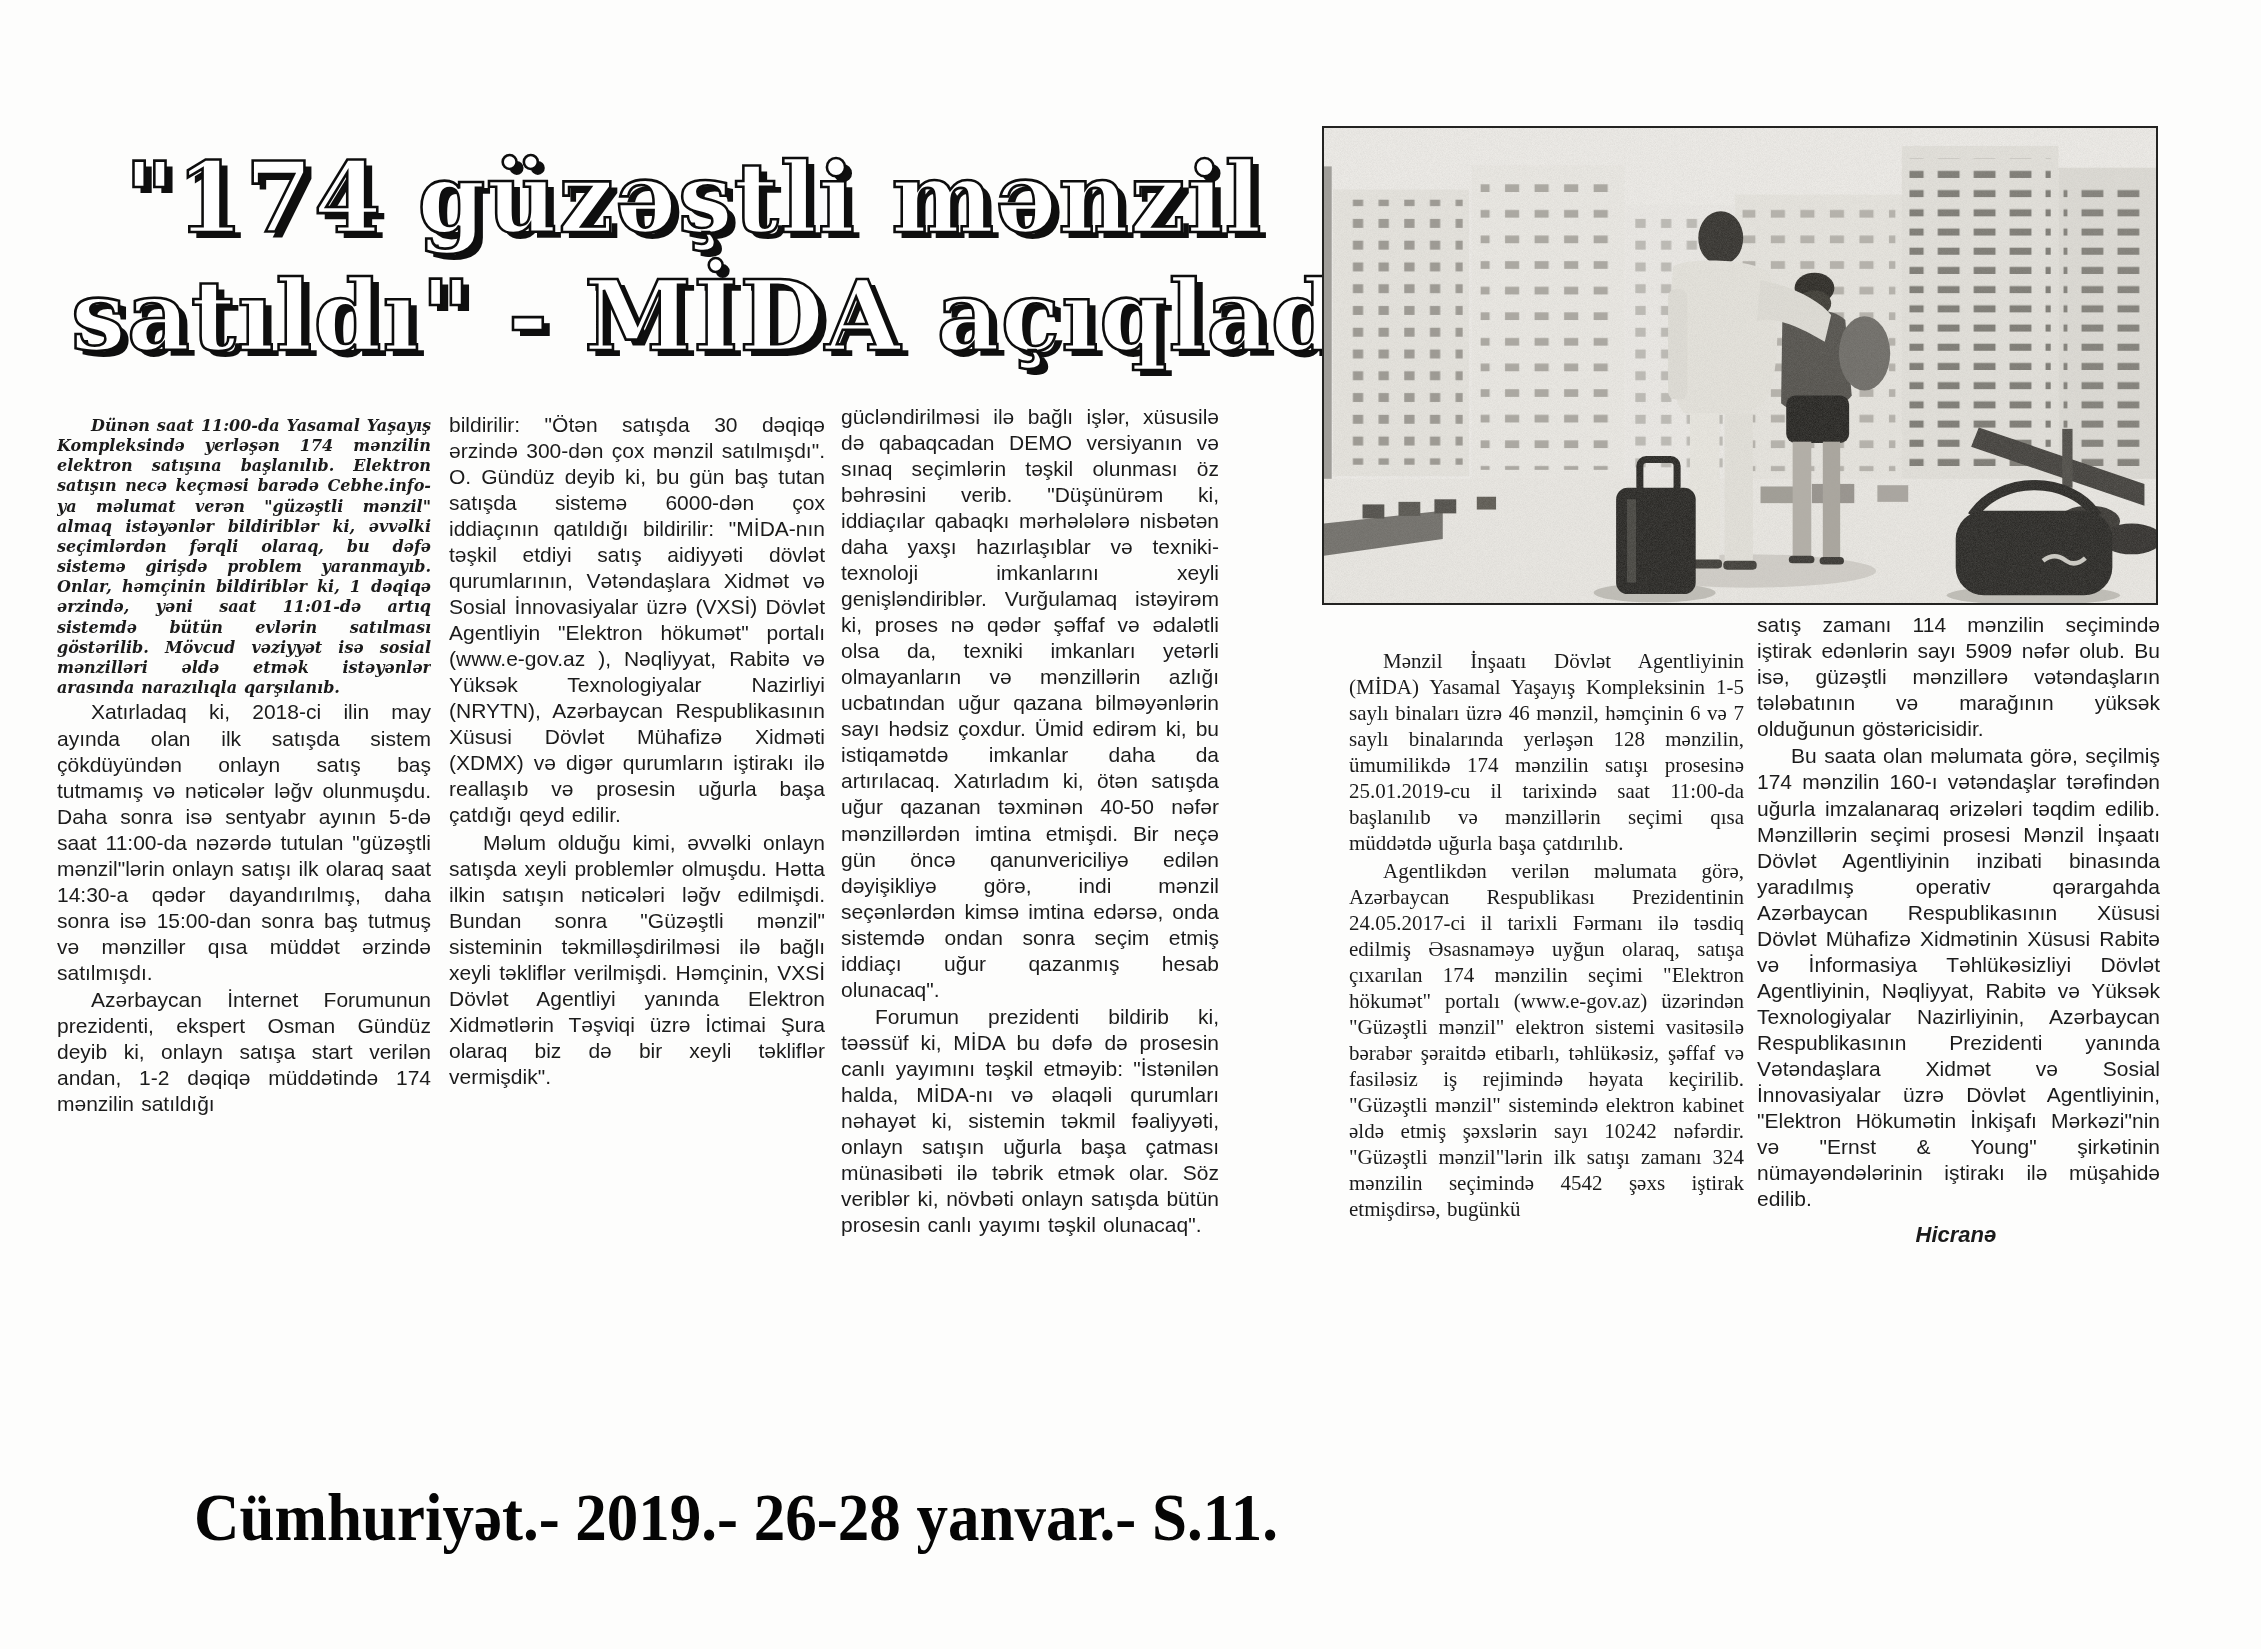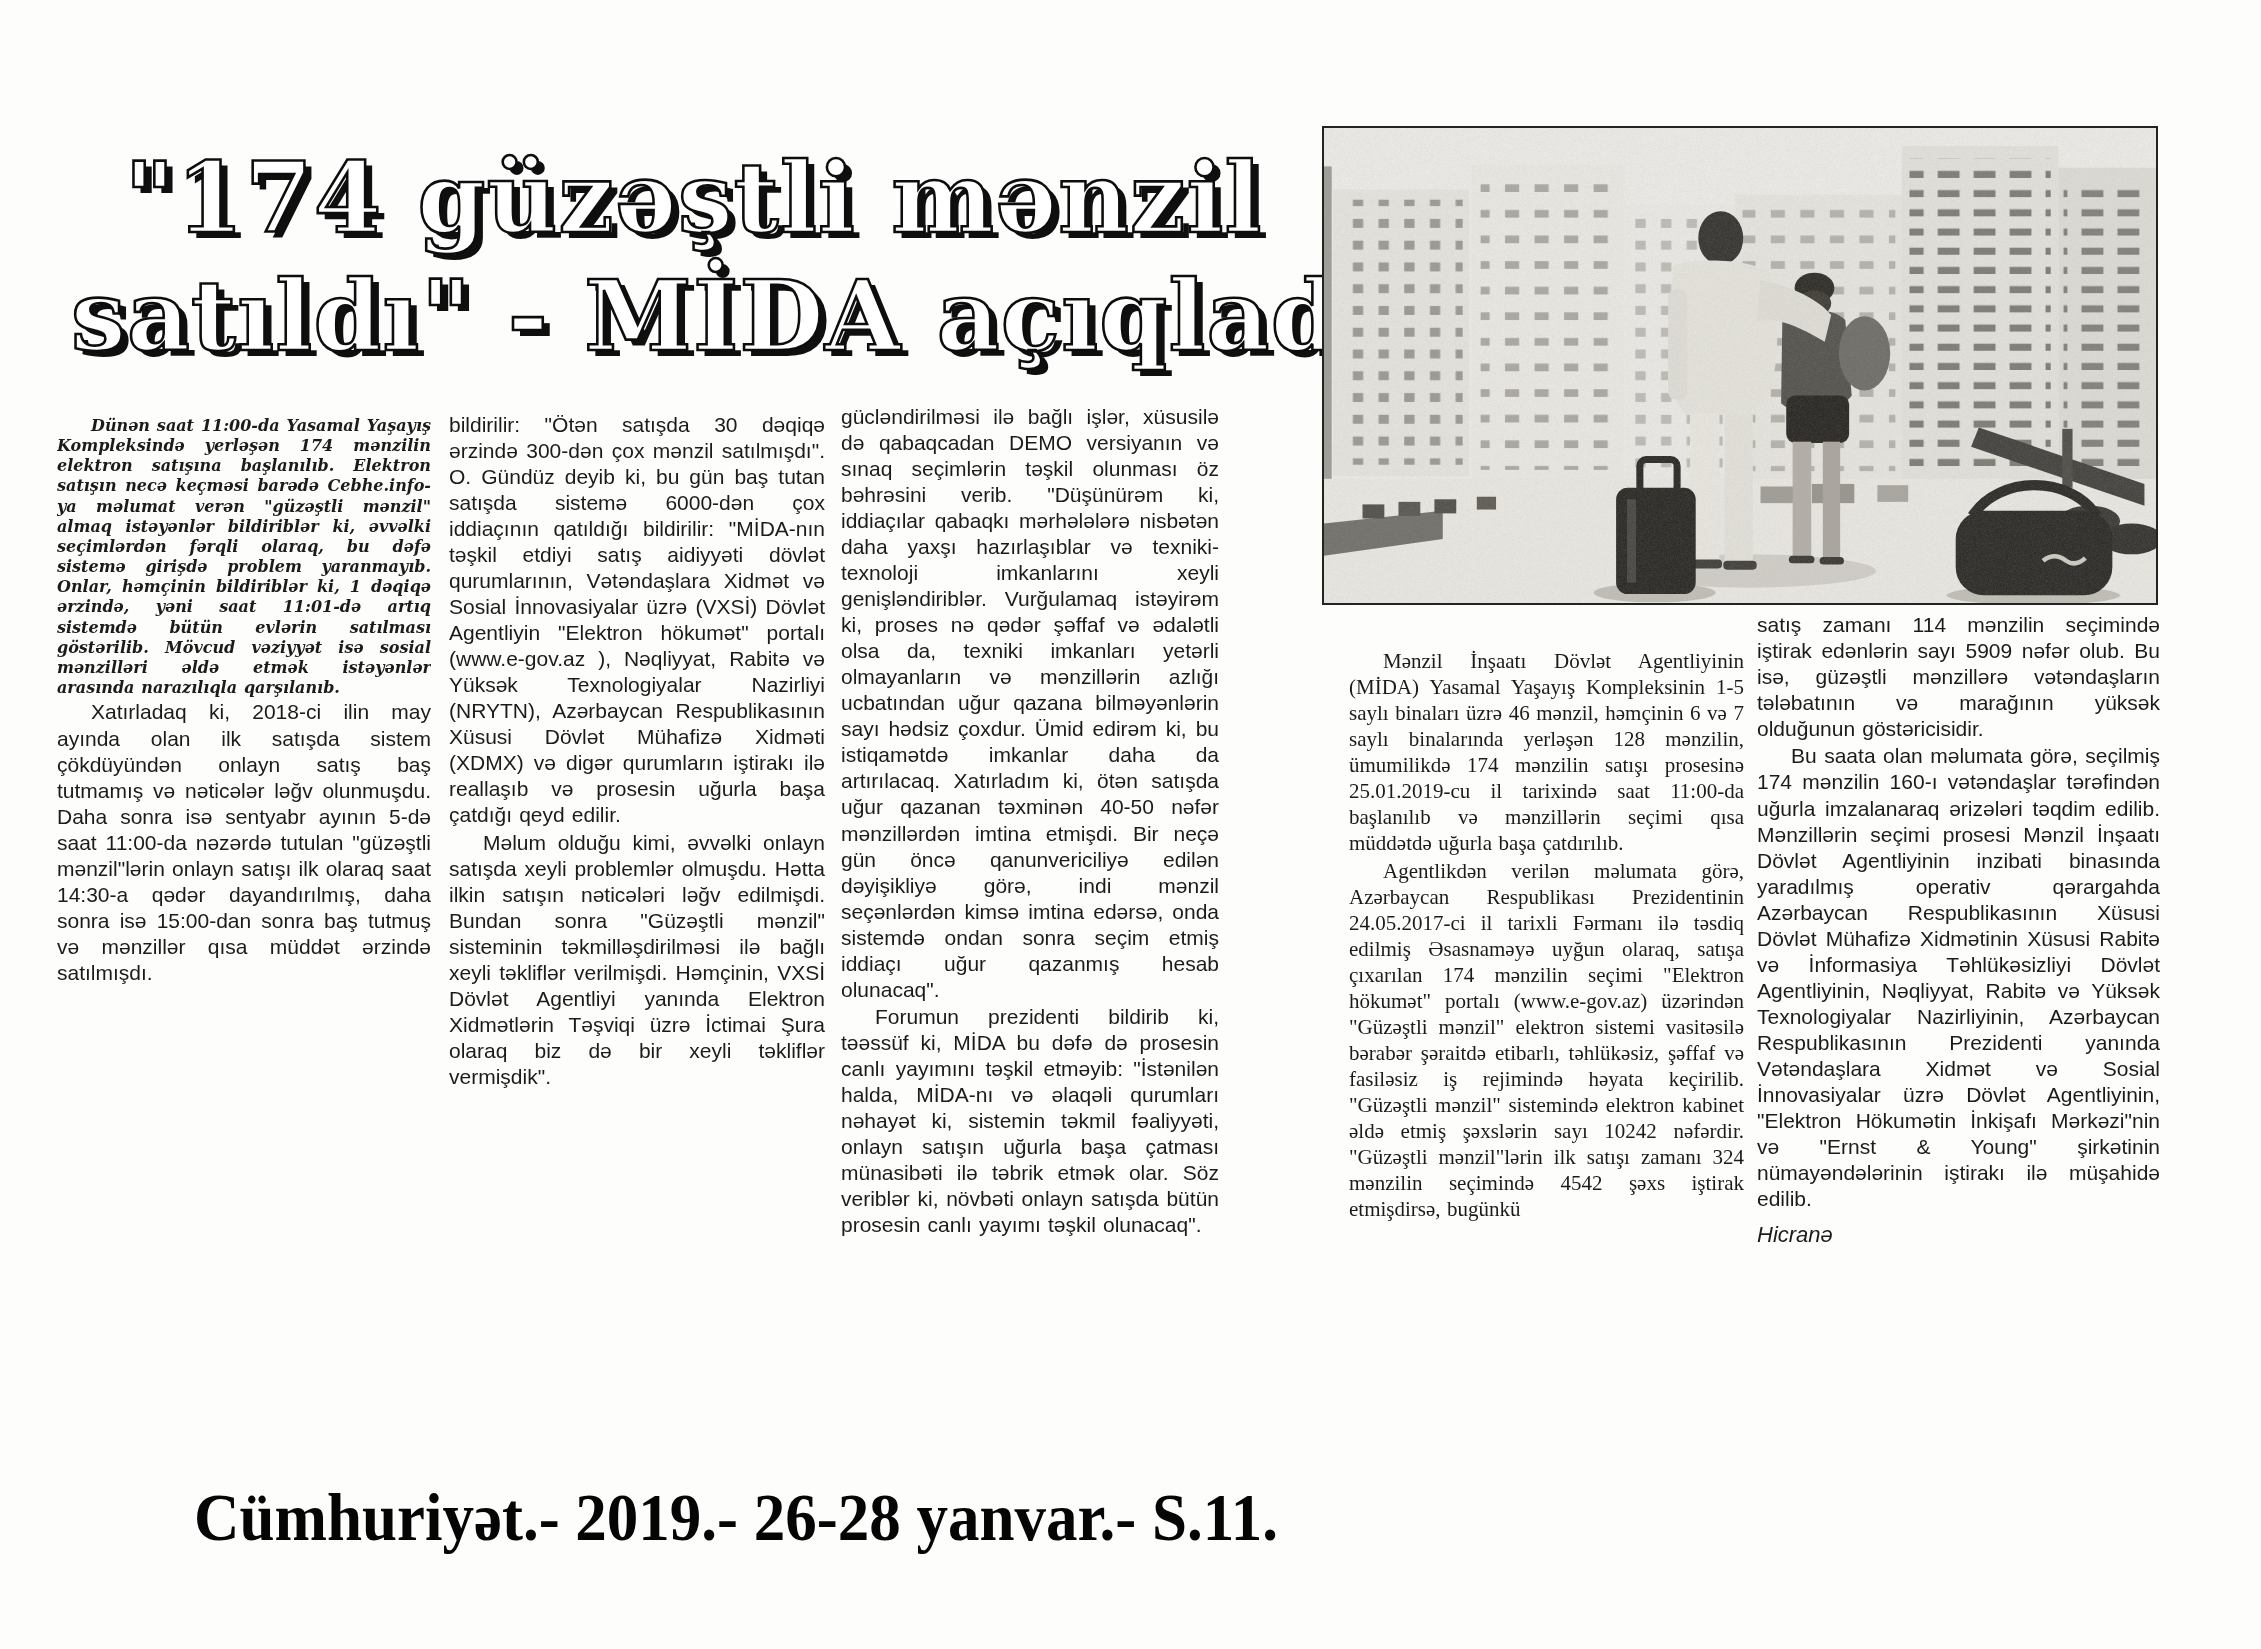--- a/index.html
+++ b/index.html
@@ -51,22 +51,22 @@
     font-weight:bold;
     font-size:16px;
     line-height:1.26;
   }
   #col1{left:57px; top:416px; width:374px; height:991px;}
   #col2{left:449px; top:412px; width:376px; height:997px;}
   #col3{left:841px;top:397px; width:378px; height:1013px;margin-top:7px;}
   #col4{left:1349px;top:648px; width:395px; height:800px;font-family:Liberation Serif, serif;}
   #col5{left:1757px;top:612px; width:403px; height:800px;}
   .byline{
-    text-align:left;
-    font-weight:normal;
+    text-align:center;
+    font-weight:bold;
     font-style:italic;
     font-size:22px;
     margin-top:9px;
     padding-right:5.2px;
   }
   
   .citation{
     position:absolute;left:194px;top:1479px;width:1549px;
     font-family:"Liberation Serif","DejaVu Serif",serif;
     font-weight:bold;
@@ -180,20 +180,21 @@
         <path d="M1120,676 q18,-14 36,0 q14,10 30,-4" fill="none" stroke="#cfcdc6" stroke-width="7"></path>
       </g>
 
       <rect x="0" y="0" width="1296" height="742" filter="url(#grain)" opacity="0.5"></rect>
     </svg>
   </div>
 
   <div class="col" id="col1">
     <p class="lead indent">Dünən saat 11:00-da Yasamal Yaşayış Kompleksində yerləşən 174 mənzilin elektron satışına başlanılıb. Elektron satışın necə keçməsi barədə Cebhe.info-ya məlumat verən "güzəştli mənzil" almaq istəyənlər bildiriblər ki, əvvəlki seçimlərdən fərqli olaraq, bu dəfə sistemə girişdə problem yaranmayıb. Onlar, həmçinin bildiriblər ki, 1 dəqiqə ərzində, yəni saat 11:01-də artıq sistemdə bütün evlərin satılması göstərilib. Mövcud vəziyyət isə sosial mənzilləri əldə etmək istəyənlər arasında narazılıqla qarşılanıb.</p>
     <p class="indent">Xatırladaq ki, 2018-ci ilin may ayında olan ilk satışda sistem çökdüyündən onlayn satış baş tutmamış və nəticələr ləğv olunmuşdu. Daha sonra isə sentyabr ayının 5-də saat 11:00-da nəzərdə tutulan "güzəştli mənzil"lərin onlayn satışı ilk olaraq saat 14:30-a qədər dayandırılmış, daha sonra isə 15:00-dan sonra baş tutmuş və mənzillər qısa müddət ərzində satılmışdı.</p>
+    <p class="indent">Azərbaycan İnternet Forumunun prezidenti, ekspert Osman Gündüz deyib ki, onlayn satışa start verilən andan, 1-2 dəqiqə müddətində 174 mənzilin satıldığı</p>
   </div>
 
   <div class="col" id="col2">
     <p>bildirilir: "Ötən satışda 30 dəqiqə ərzində 300-dən çox mənzil satılmışdı". O. Gündüz deyib ki, bu gün baş tutan satışda sistemə 6000-dən çox iddiaçının qatıldığı bildirilir: "MİDA-nın təşkil etdiyi satış aidiyyəti dövlət qurumlarının, Vətəndaşlara Xidmət və Sosial İnnovasiyalar üzrə (VXSİ) Dövlət Agentliyin "Elektron hökumət" portalı (www.e-gov.az ), Nəqliyyat, Rabitə və Yüksək Texnologiyalar Nazirliyi (NRYTN), Azərbaycan Respublikasının Xüsusi Dövlət Mühafizə Xidməti (XDMX) və digər qurumların iştirakı ilə reallaşıb və prosesin uğurla başa çatdığı qeyd edilir.</p>
     <p class="indent">Məlum olduğu kimi, əvvəlki onlayn satışda xeyli problemlər olmuşdu. Hətta ilkin satışın nəticələri ləğv edilmişdi. Bundan sonra "Güzəştli mənzil" sisteminin təkmilləşdirilməsi ilə bağlı xeyli təkliflər verilmişdi. Həmçinin, VXSİ Dövlət Agentliyi yanında Elektron Xidmətlərin Təşviqi üzrə İctimai Şura olaraq biz də bir xeyli təkliflər vermişdik".</p>
   </div>
 
   <div class="col" id="col3">
     <p>gücləndirilməsi ilə bağlı işlər, xüsusilə də qabaqcadan DEMO versiyanın və sınaq seçimlərin təşkil olunması öz bəhrəsini verib. "Düşünürəm ki, iddiaçılar qabaqkı mərhələlərə nisbətən daha yaxşı hazırlaşıblar və texniki-texnoloji imkanlarını xeyli genişləndiriblər. Vurğulamaq istəyirəm ki, proses nə qədər şəffaf və ədalətli olsa da, texniki imkanları yetərli olmayanların və mənzillərin azlığı ucbatından uğur qazana bilməyənlərin sayı hədsiz çoxdur. Ümid edirəm ki, bu istiqamətdə imkanlar daha da artırılacaq. Xatırladım ki, ötən satışda uğur qazanan təxminən 40-50 nəfər mənzillərdən imtina etmişdi. Bir neçə gün öncə qanunvericiliyə edilən dəyişikliyə görə, indi mənzil seçənlərdən kimsə imtina edərsə, onda sistemdə ondan sonra seçim etmiş iddiaçı uğur qazanmış hesab olunacaq".</p>
     <p class="indent">Forumun prezidenti bildirib ki, təəssüf ki, MİDA bu dəfə də prosesin canlı yayımını təşkil etməyib: "İstənilən halda, MİDA-nı və əlaqəli qurumları nəhayət ki, sistemin təkmil fəaliyyəti, onlayn satışın uğurla başa çatması münasibəti ilə təbrik etmək olar. Söz veriblər ki, növbəti onlayn satışda bütün prosesin canlı yayımı təşkil olunacaq".</p>

